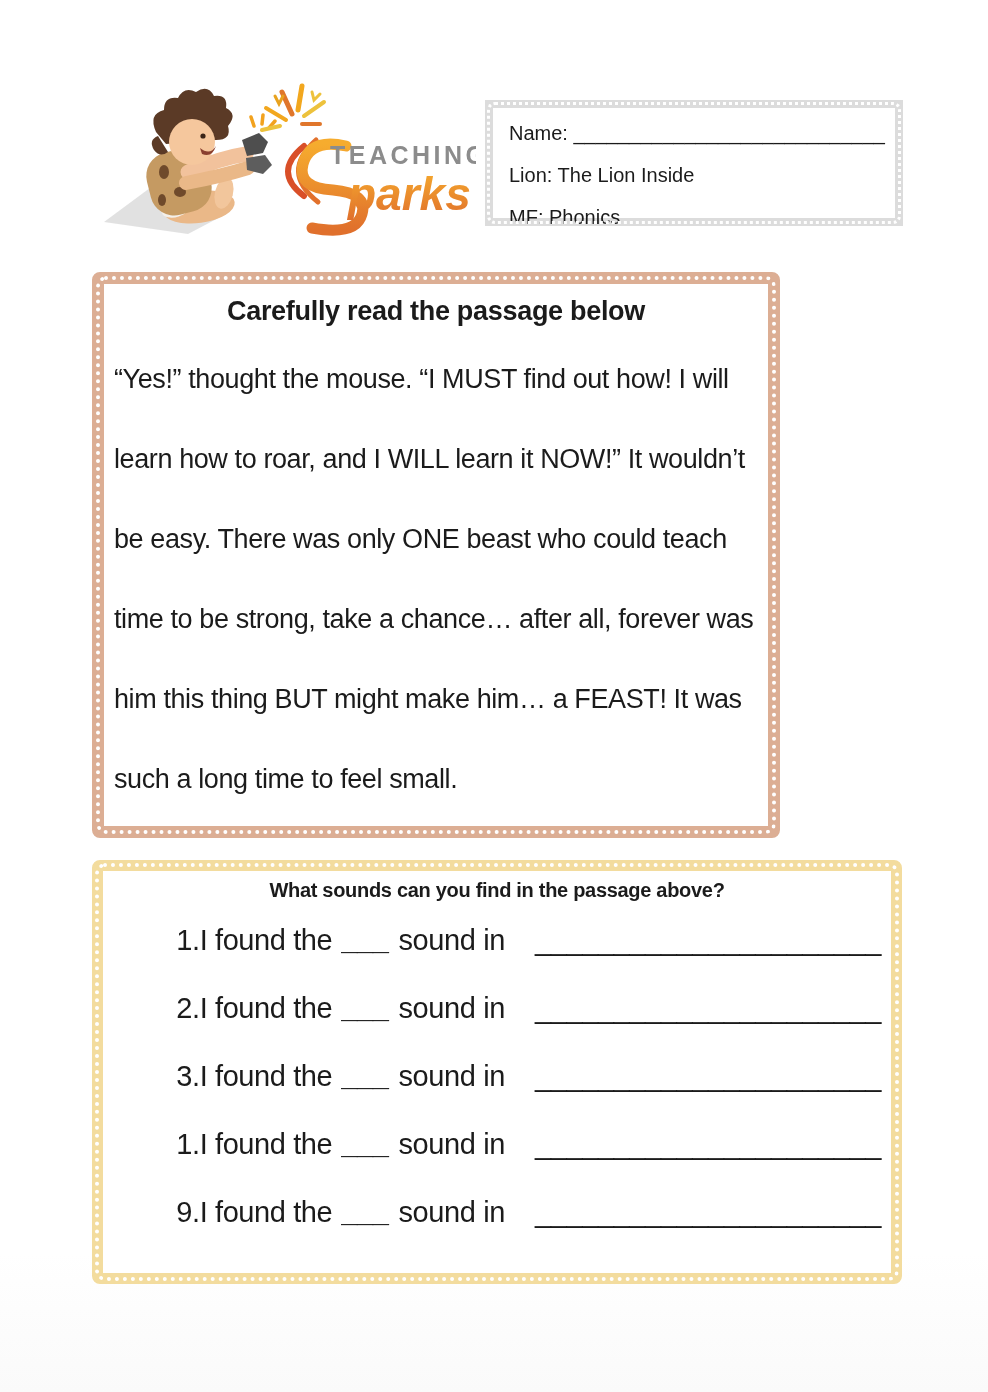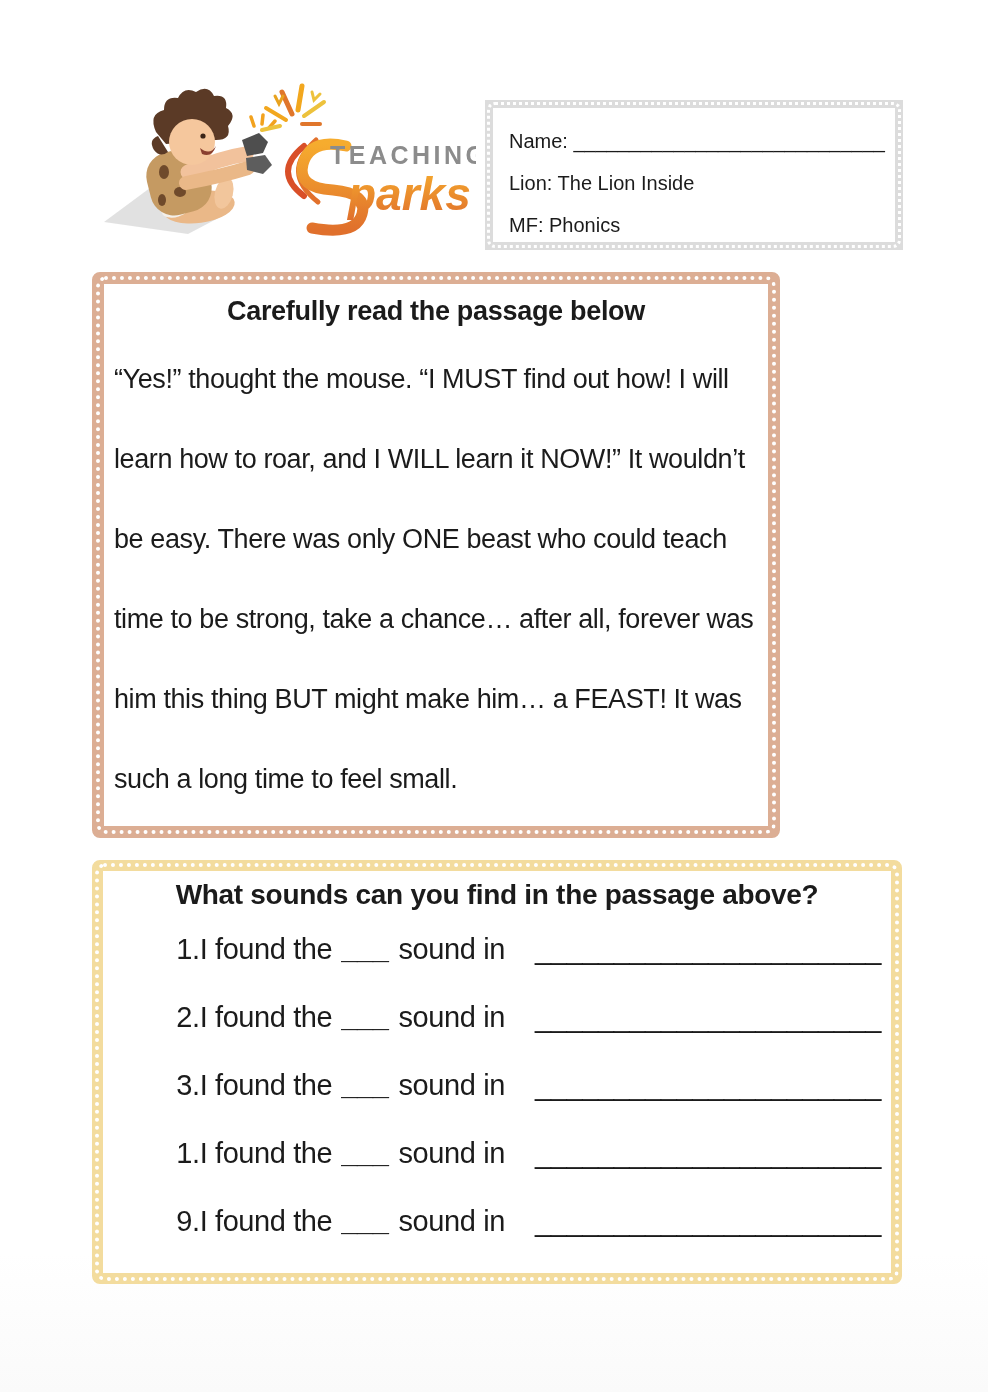--- a/index.html
+++ b/index.html
@@ -12,23 +12,23 @@
     font-family: "Liberation Sans", sans-serif;
     color: #1b1b1b;
     overflow: hidden;
   }
 
   
   .logo { position: absolute; left: 96px; top: 80px; width: 380px; height: 168px; }
 
   
   .name-box {
-    position: absolute; left: 485px; top: 100px; width: 418px; height: 150px;
+    position: absolute; left: 485px; top: 100px; width: 418px; height: 126px;
     background: #fff; border: 8px solid #dcdcdc; border-radius: 0;
-    padding: 12px 16px;
+    padding: 4px 16px;
   }
   .name-box::before {
     content: ""; position: absolute; inset: -6px;
     border: 3px dotted #ffffff; border-radius: 8px; pointer-events: none;
   }
   .info-line { font-size: 20px; line-height: 42px; white-space: nowrap; }
   .name-blank { letter-spacing: 0; }
 
   
   .box { position: absolute; background: #fff; border-radius: 8px; }
@@ -48,21 +48,21 @@
   }
 
   .passage-title {
     font-size: 27px; font-weight: bold; text-align: center; margin-top: 6px;
     letter-spacing: -0.3px;
   }
   .passage-text { margin-top: 12px; font-size: 27px; letter-spacing: -0.4px; }
   .passage-line { line-height: 80px; white-space: nowrap; }
 
   .sounds-title {
-    font-size: 28px; font-weight: bold; text-align: center; margin-top: 2px;
+    font-size: 20px; font-weight: bold; text-align: center; margin-top: 2px;
     letter-spacing: -0.3px;
   }
   .q-rows { margin-top: 4px; font-size: 29px; letter-spacing: -0.4px; }
   .q-row { line-height: 68px; white-space: nowrap; text-align: right; }
   .q-lead { margin-right: 9px; }
   .q-short-blank { margin-right: 10px; font-weight: bold; }
   .q-long-blank { margin-left: 30px; }
 </style>
 </head>
 <body>

